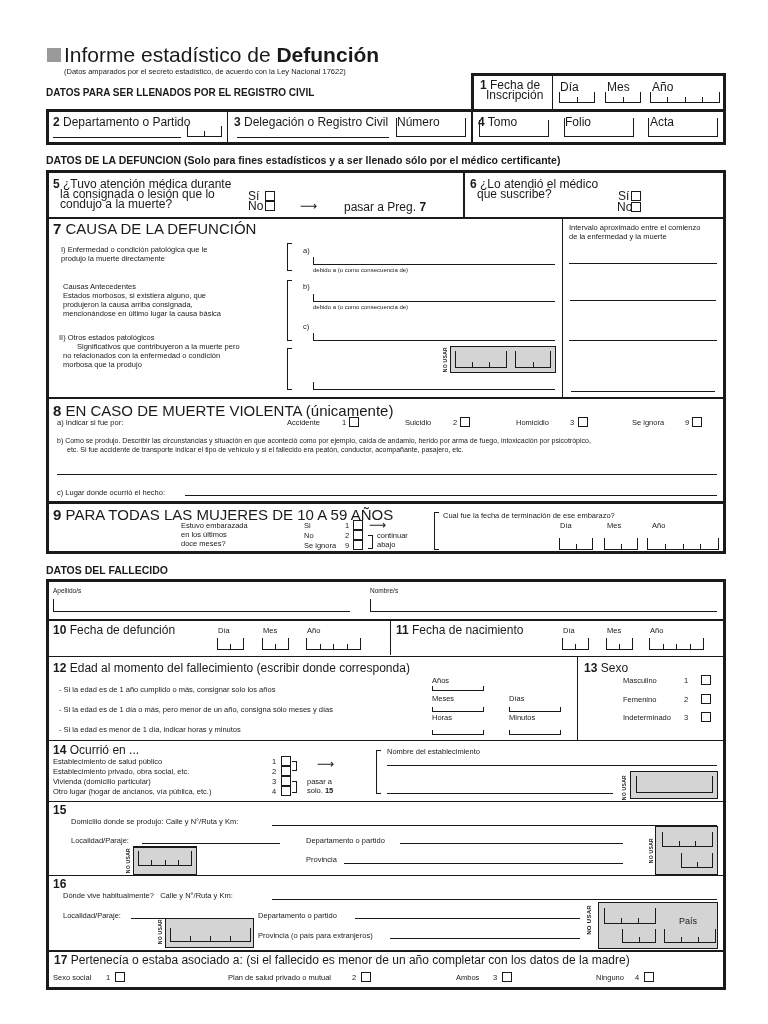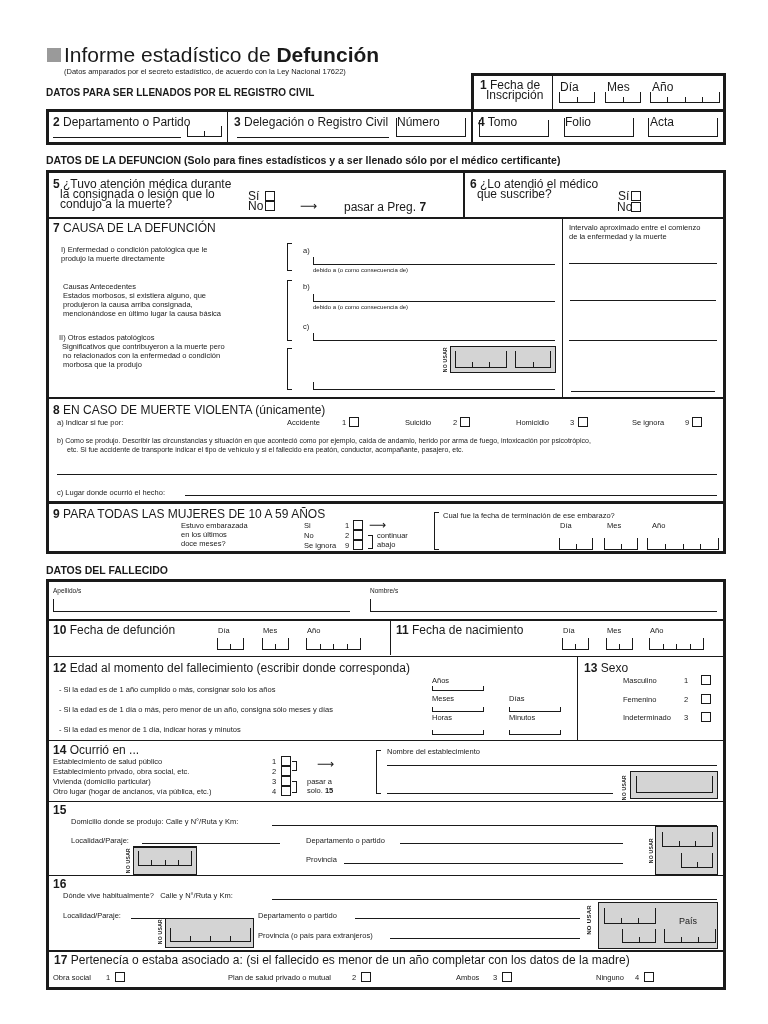--- a/index.html
+++ b/index.html
@@ -1,20 +1,20 @@
 <!DOCTYPE html>
 <html><head>
 <meta charset="utf-8">
 <style>
 *{box-sizing:border-box;margin:0;padding:0}
 body{width:768px;height:1024px;background:#fff;font-family:"Liberation Sans",sans-serif;color:#1a1a1a;position:relative;overflow:hidden}
 .abs{position:absolute}
 .t7{font-size:7.5px;line-height:9px}
 .t8{font-size:12px;line-height:10px}
-.t9{font-size:12px;line-height:11px}
+.t9{font-size:15px;line-height:11px}
 .b{font-weight:bold}
 .box{position:absolute;border:3px solid #1a1a1a}
 .line{position:absolute;border-top:1px solid #1a1a1a;height:0}
 .vline{position:absolute;border-left:1px solid #1a1a1a;width:0}
 .tvline{position:absolute;border-left:2px solid #1a1a1a;width:0}
 .cb{position:absolute;width:10px;height:10px;border:1px solid #1a1a1a;background:#fff}
 .digits{position:absolute;height:11px;border:1px solid #1a1a1a;border-top:none;display:flex}
 .digits span{flex:1;border-right:1px solid #1a1a1a;height:5px;align-self:flex-end}
 .digits span:last-child{border-right:none}
 .grey{position:absolute;background:#d4d4d4;border:1px solid #1a1a1a}
@@ -111,21 +111,21 @@
   <span style="">produjo la muerte directamente</span>
 </div>
 <div class="abs t7" style="left:63px;top:282px">
   <span>Causas Antecedentes</span><br>
   <span>Estados morbosos, si existiera alguno, que</span><br>
   <span>produjeron la causa arriba consignada,</span><br>
   <span>mencionándose en último lugar la causa básica</span>
 </div>
 <div class="abs t7" style="left:59px;top:333px">
   <span>II) Otros estados patológicos</span><br>
-  <span style="margin-left:3px">Significativos que contribuyeron a la muerte pero</span><br>
+  <span style="margin-left:18px">Significativos que contribuyeron a la muerte pero</span><br>
   <span style="margin-left:4px">no relacionados con la enfermedad o condición</span><br>
   <span style="margin-left:4px">morbosa que la produjo</span>
 </div>
 
 <div class="brack-l" style="left:287px;top:243px;height:28px"></div>
 <div class="brack-l" style="left:287px;top:280px;height:61px"></div>
 <div class="brack-l" style="left:287px;top:348px;height:42px"></div>
 
 <div class="abs t7" style="left:303px;top:246px">a)</div>
 <div class="vline" style="left:313px;top:257px;height:7px"></div>
@@ -400,21 +400,21 @@
 <div class="abs" style="left:679px;top:916px;font-size:9px">País</div>
 <div class="digits" style="left:664px;top:929px;width:52px;height:14px">
     <span></span>
     <span></span>
     <span></span>
   </div>
 
 <div class="line" style="left:48px;top:950px;width:676px;border-top-width:2px"></div>
 
 <div class="abs t8" style="left:54px;top:955px"><b>17</b> <span>Pertenecía o estaba asociado a: (si el fallecido es menor de un año completar con los datos de la madre)</span></div>
-<div class="abs t7" style="left:53px;top:973px">Obra social</div>
+<div class="abs t7" style="left:53px;top:973px">Sexo social</div>
 <div class="abs t7" style="left:106px;top:973px">1</div>
 <div class="cb" style="left:115px;top:972px"></div>
 <div class="abs t7" style="left:228px;top:973px">Plan de salud privado o mutual</div>
 <div class="abs t7" style="left:352px;top:973px">2</div>
 <div class="cb" style="left:361px;top:972px"></div>
 <div class="abs t7" style="left:456px;top:973px">Ambos</div>
 <div class="abs t7" style="left:493px;top:973px">3</div>
 <div class="cb" style="left:502px;top:972px"></div>
 <div class="abs t7" style="left:596px;top:973px">Ninguno</div>
 <div class="abs t7" style="left:635px;top:973px">4</div>

